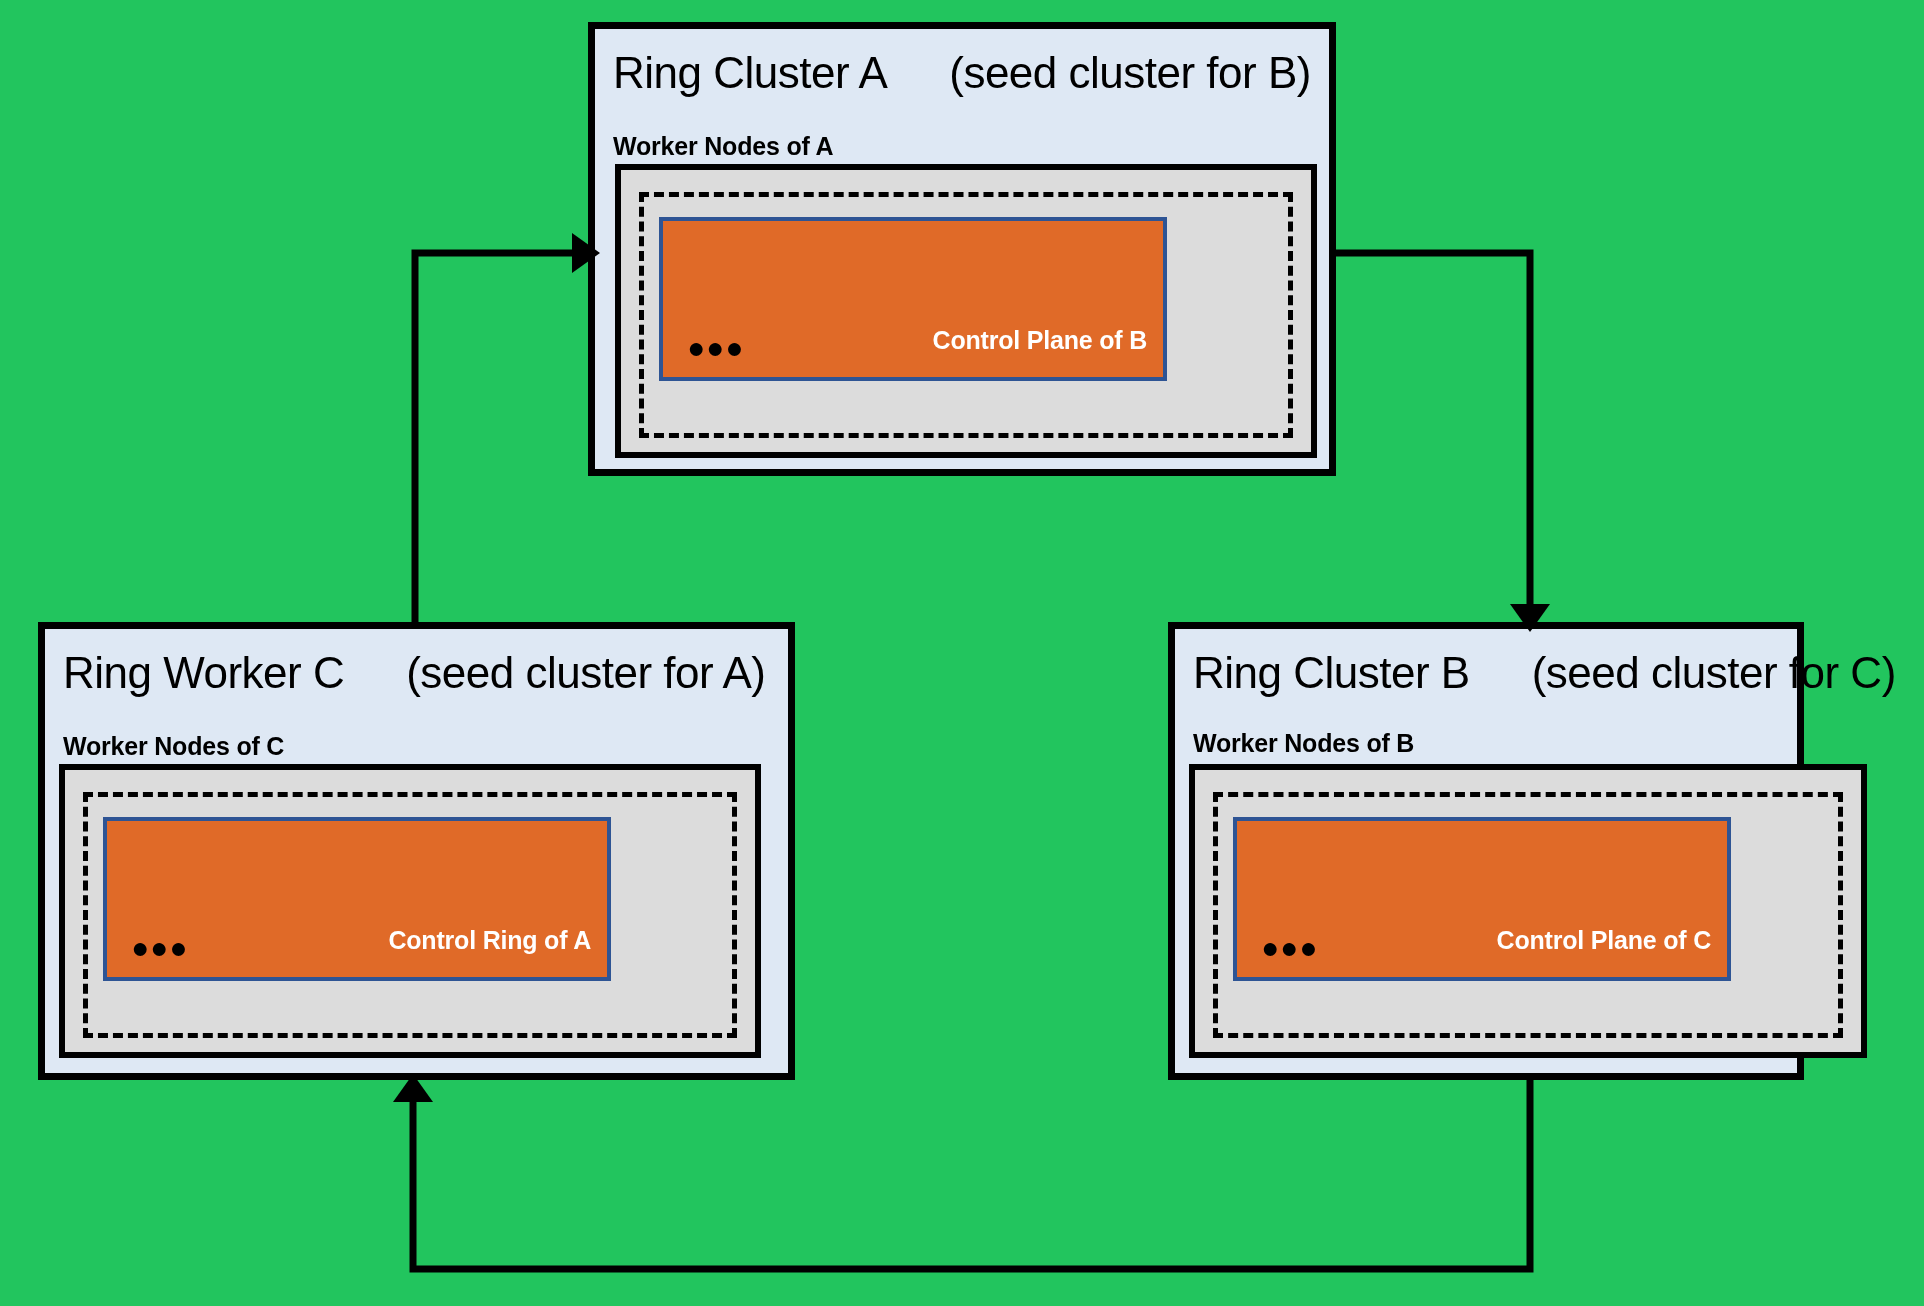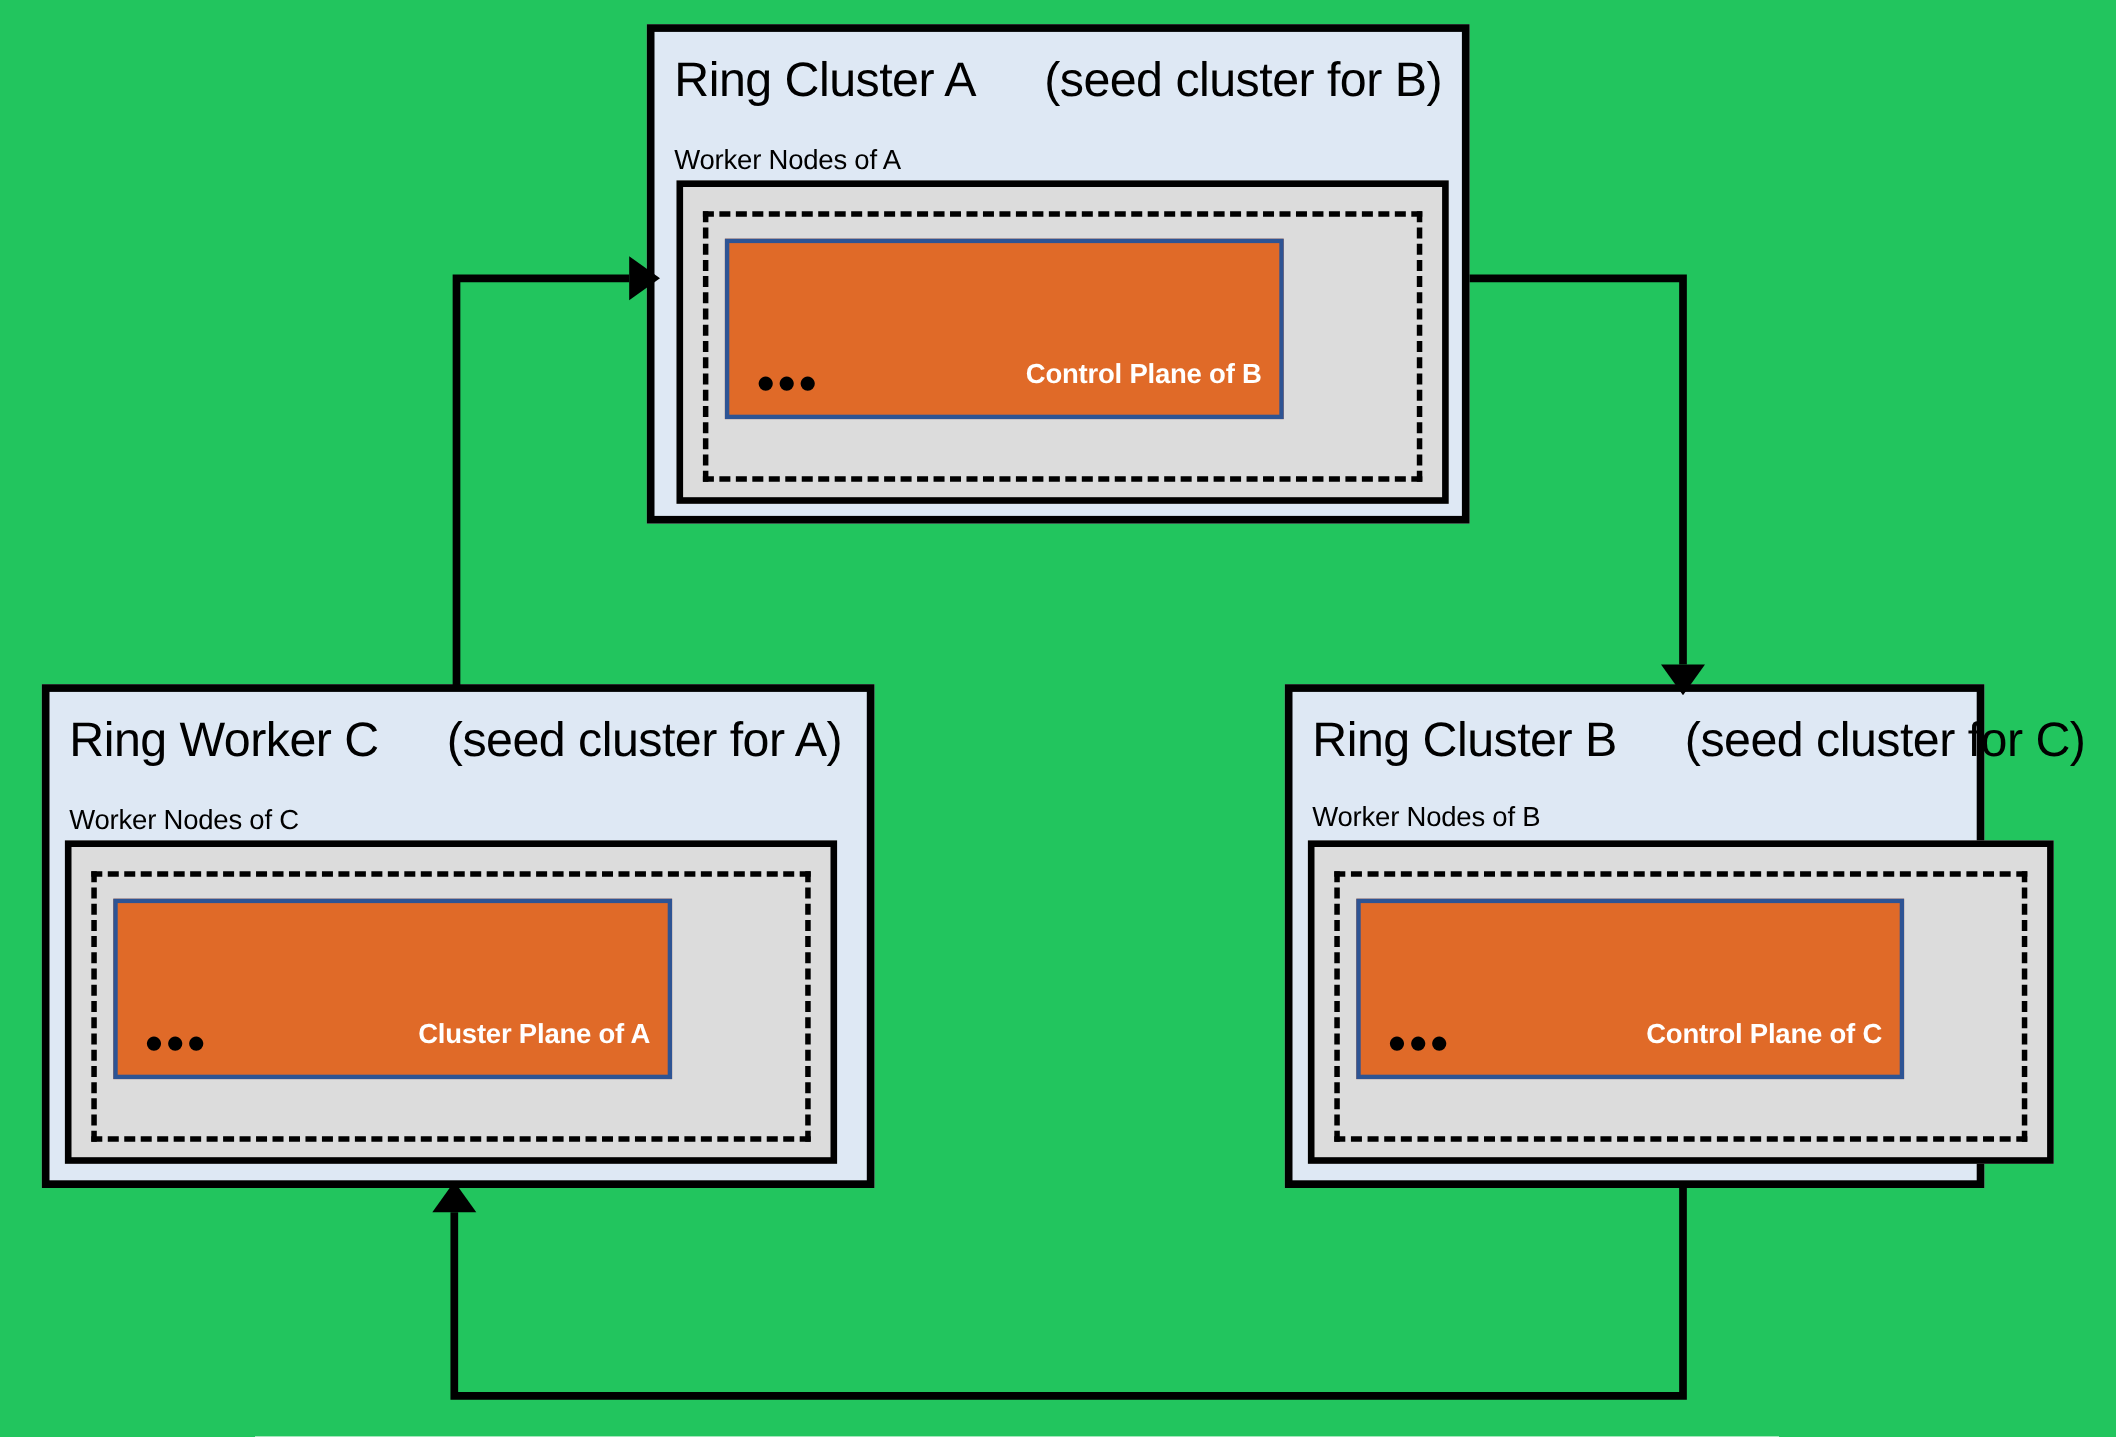--- a/index.html
+++ b/index.html
@@ -36,21 +36,21 @@
     letter-spacing: -0.5px;
   }
   .cluster-title .title-main { }
   .cluster-title .title-sub {
     margin-left: 62px;
   }
   .worker-label {
     position: absolute;
     white-space: nowrap;
     color: #000000;
-    font-weight: normal;
+    font-weight: bold;
     font-size: 25px;
     line-height: 1;
     letter-spacing: -0.2px;
   }
 
   
   .worker-box {
     position: absolute;
     background: #dcdcdc;
     border: 6px solid #000000;
@@ -164,21 +164,21 @@
     </div>
 
     <div class="worker-label" style="left:18px; top:105px;">Worker Nodes of C</div>
 
     <div class="worker-box" style="left:14px; top:135px; width:702px; height:294px;">
 
       <div class="dashed-box" style="left:18px; top:22px; width:654px; height:246px;">
 
         <div class="control-plane" style="left:15px; top:20px; width:508px; height:164px;">
           <span class="cp-dots">●●●</span>
-          <span class="cp-label">Cluster Plane of A</span>
+          <span class="cp-label">Control Ring of A</span>
         </div>
 
       </div>
     </div>
   </div>
 
   <div class="cluster" style="left:1168px; top:622px; width:636px; height:458px;">
 
     <div class="cluster-title" style="left:18px; top:22px;">
       <span class="title-main">Ring Cluster B</span><span class="title-sub">(seed cluster for C)</span>

